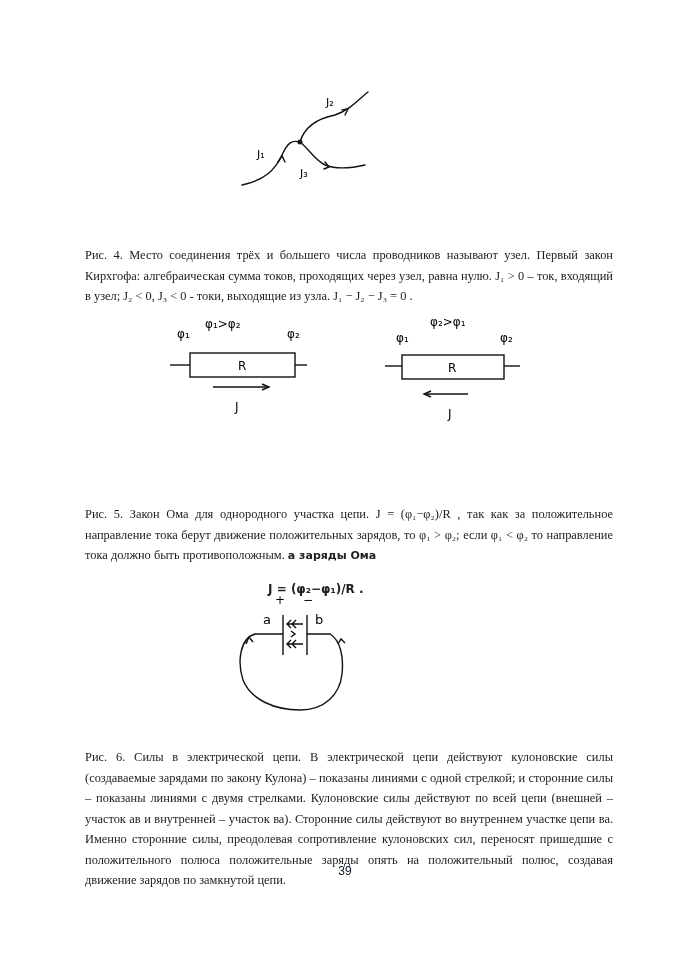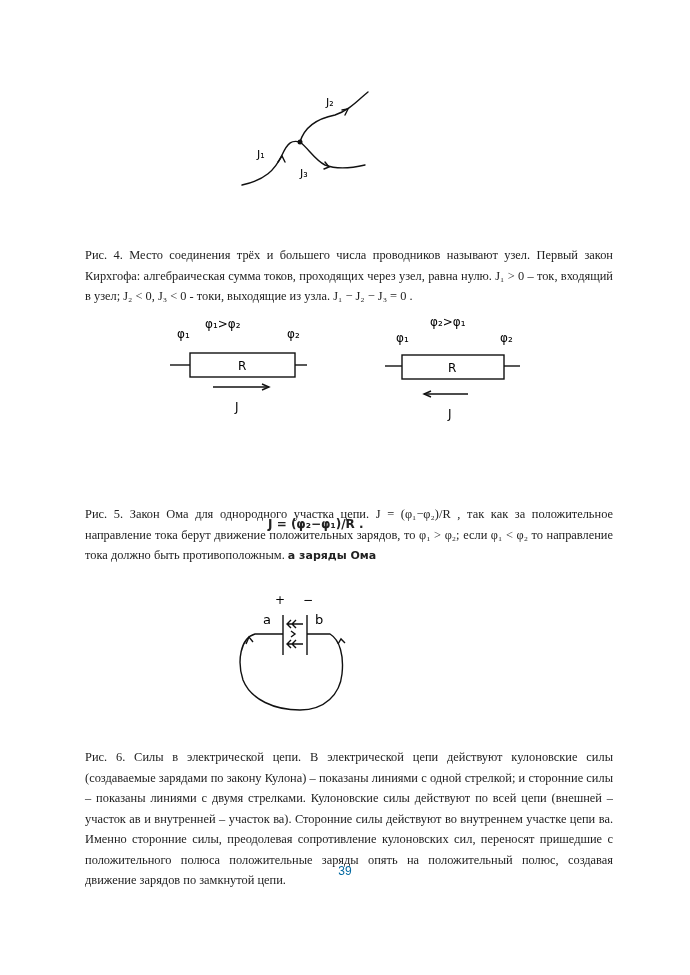--- a/index.html
+++ b/index.html
@@ -3,21 +3,21 @@
 <meta charset="utf-8">
 <style>
   html, body { margin: 0; padding: 0; background: #ffffff; }
   body { width: 690px; height: 975px; position: relative; overflow: hidden;
          font-family: "Liberation Serif", serif; color: #222; }
   .fig { position: absolute; }
   .para { position: absolute; left: 76px; width: 528px; font-size: 12.4px; line-height: 20.5px;
           text-align: justify; text-align-last: left; margin: 9px; }
   .hand { font-family: "DejaVu Sans", sans-serif; font-weight: bold; }
   .pagenum { position: absolute; top: 864px; left: 0; width: 690px; text-align: center;
-             font-family: "Liberation Sans", sans-serif; font-size: 12px; color: #0369a1; }
+             font-family: "Liberation Sans", sans-serif; font-size: 12px; color: #0f172a; }
   svg text { font-family: "DejaVu Sans", sans-serif; }
 </style>
 </head>
 <body>
 
 <svg class="fig" style="left:230px;top:80px" width="160" height="120" viewBox="0 0 160 120">
   <g fill="none" stroke="#111" stroke-width="1.4" stroke-linecap="round">
     <path d="M12,105 C35,100 45,90 52,75 C58,62 62,60 70,62"></path>
     <path d="M70,62 C75,45 90,38 105,35 C120,30 128,20 138,12"></path>
     <path d="M70,62 C78,68 85,80 95,85 C108,90 122,88 135,85"></path>
@@ -60,21 +60,21 @@
   <text x="50" y="18" font-size="12">φ₂&gt;φ₁</text>
   <text x="120" y="34" font-size="12">φ₂</text>
   <text x="68" y="64" font-size="12">R</text>
   <text x="68" y="110" font-size="12">J</text>
 </svg>
 
 <p class="para" style="top:495px">
   <span>Рис. 5. Закон Ома для однородного участка цепи. J = (φ₁−φ₂)/R , так как за положительное направление тока берут движение положительных зарядов, то φ₁ &gt; φ₂; если φ₁ &lt; φ₂ то направление тока должно быть противоположным.</span>
   <span class="hand" style="font-size:11px">а заряды Ома</span>
 </p>
-<div class="hand" style="position:absolute;left:268px;top:517px;font-size:12px">J = (φ₂−φ₁)/R .</div>
+<div class="hand" style="position:absolute;left:268px;top:582px;font-size:12px">J = (φ₂−φ₁)/R .</div>
 
 <svg class="fig" style="left:225px;top:582px" width="140" height="140" viewBox="0 0 140 140">
   <g fill="none" stroke="#111" stroke-width="1.4">
     <path d="M58,52 L30,52 C15,56 12,80 18,98 C26,118 50,128 75,128 C100,128 115,112 117,92 C119,74 115,58 105,52 L82,52"></path>
     <line x1="58" y1="33" x2="58" y2="73"></line>
     <line x1="82" y1="33" x2="82" y2="73"></line>
     <path d="M62,42 L78,42 M66,38 L62,42 L66,46 M71,38 L67,42 L71,46"></path>
     <path d="M62,62 L78,62 M66,58 L62,62 L66,66 M71,58 L67,62 L71,66"></path>
     <path d="M66,49 L70,52 L66,55"></path>
     <path d="M21,62 L24,55 L28,60"></path>

